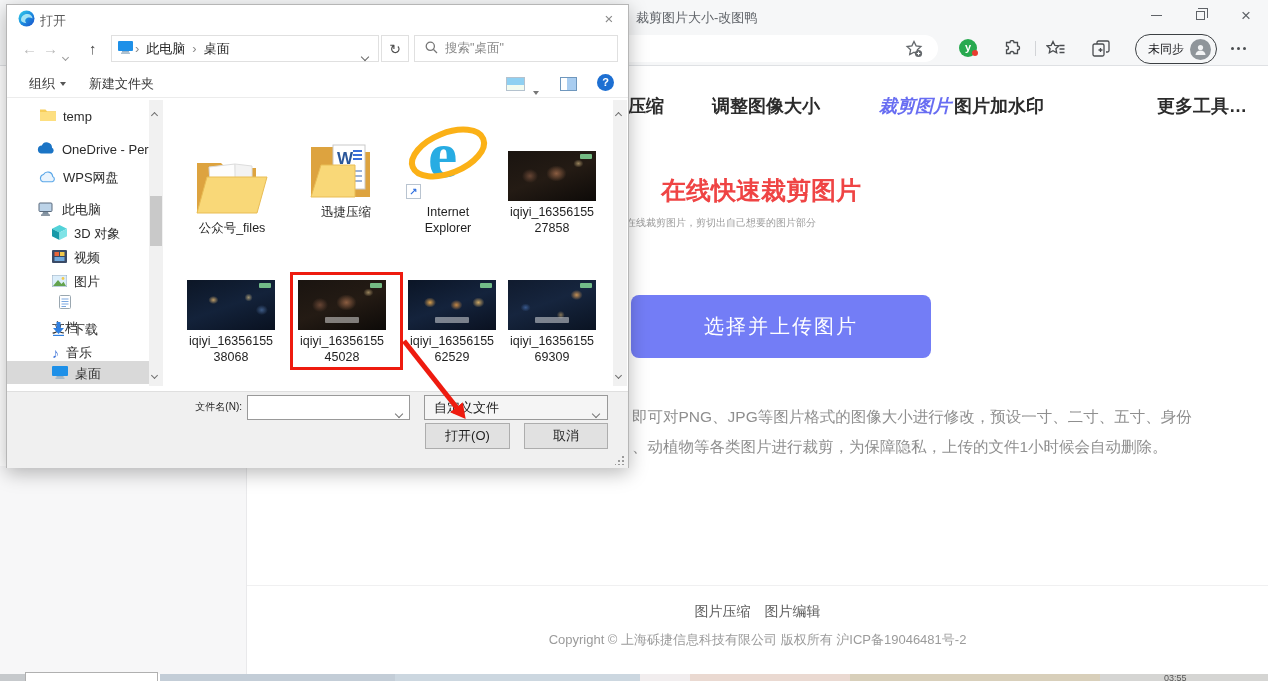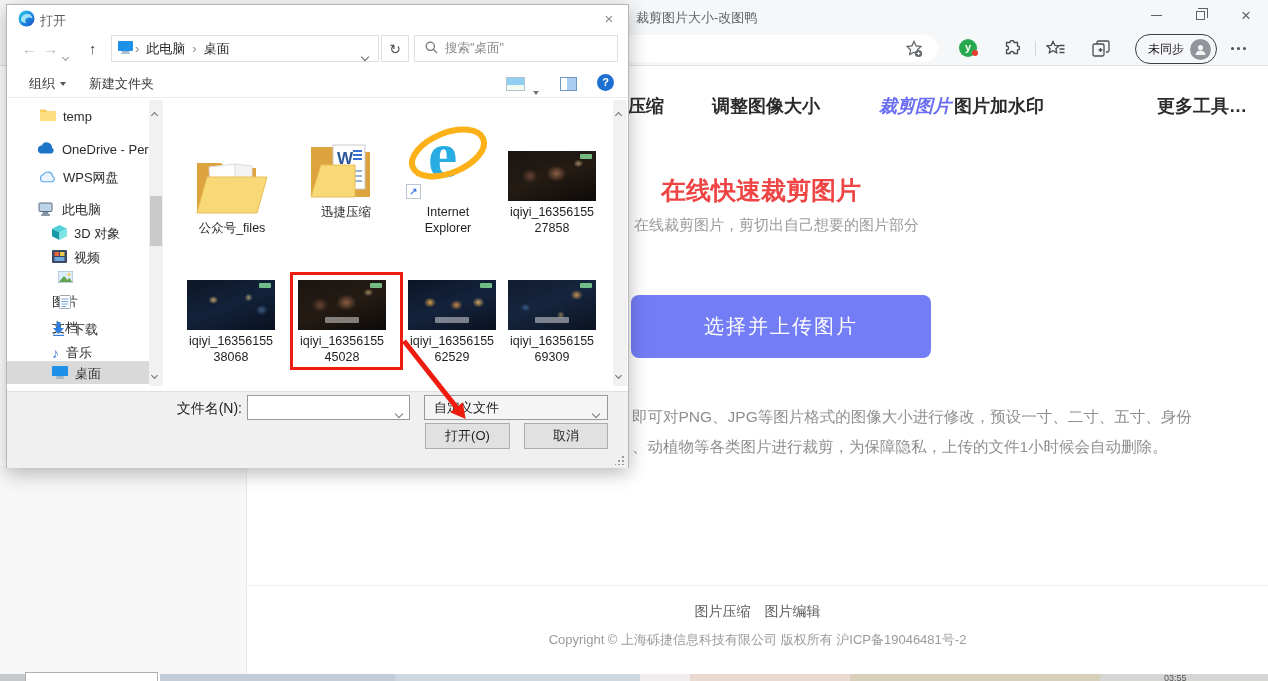--- a/index.html
+++ b/index.html
@@ -23,21 +23,21 @@
   .profile-pill { position:absolute; left:1135px; top:34px; height:30px; padding:0 5px 0 12px; border:1.5px solid #3c4043; border-radius:16px; display:flex; align-items:center; gap:6px; }
   .profile-pill span { font-size:12px; color:#202124; }
   .avatar-circ { width:21px; height:21px; border-radius:50%; background:#8f959a; display:flex; align-items:center; justify-content:center; }
   .more-dots { position:absolute; left:1231px; top:47px; display:flex; gap:3px; }
   .more-dots i { width:3px; height:3px; border-radius:50%; background:#4a4d50; }
 
   
   .page-tab { position:absolute; top:94px; font-size:18px; font-weight:700; color:#2b2b2b; white-space:nowrap; cursor:pointer; }
   .page-tab.active { color:#686df2; }
   .hero-title { position:absolute; left:661px; top:174px; font-size:25px; font-weight:600; color:#ef4444; white-space:nowrap; }
-  .hero-sub { position:absolute; left:626px; top:216px; font-size:15px; color:#9a9a9a; white-space:nowrap;margin-left:8px; }
+  .hero-sub { position:absolute; left:626px; top:216px; font-size:10px; color:#9a9a9a; white-space:nowrap; }
   .upload-btn { position:absolute; left:631px; top:295px; width:300px; height:63px; background:#737df6; border-radius:8px; color:#fff; font-size:20px; letter-spacing:2px; display:flex; align-items:center; justify-content:center; cursor:pointer; }
   .desc-line { position:absolute; font-size:15.5px; color:#8f8f8f; white-space:nowrap; }
   .gray-panel { position:absolute; left:0; top:466px; width:247px; height:210px; background:#f7f7f8; border-right:1px solid #e9e9eb; }
   .footer { position:absolute; left:247px; top:585px; width:1021px; border-top:1px solid #f0f0f1; }
   .footer-links { margin-top:17px; text-align:center; font-size:14px; color:#5c5c5c; }
   .footer-links span { margin:0 7px; cursor:pointer; }
   .copyright { margin-top:10px; text-align:center; font-size:13px; color:#9b9b9b; }
   .strip { position:absolute; left:0; top:674px; width:1268px; height:7px; display:flex; }
   .strip i { display:block; height:7px; }
   .strip-time { position:absolute; left:1164px; top:673px; font-size:9px; color:#555; }
@@ -93,21 +93,21 @@
   .thumb-img.v5 { background:
       radial-gradient(6px 5px at 25% 45%, rgba(250,180,80,.85), transparent),
       radial-gradient(6px 5px at 55% 50%, rgba(240,160,70,.8), transparent),
       radial-gradient(6px 5px at 80% 45%, rgba(250,200,110,.8), transparent),
       linear-gradient(160deg,#0b1526 0%,#14233c 50%,#0a1120 100%); }
   .iqiyi-chip { position:absolute; right:4px; top:3px; width:12px; height:5px; border-radius:1px; background:rgba(130,215,150,.85); }
   .sub-chip { position:absolute; left:50%; bottom:7px; transform:translateX(-50%); width:34px; height:6px; background:rgba(255,255,255,.45); border-radius:1px; }
 
   
   .dlg-bottom { position:absolute; left:0; top:386px; width:100%; height:77px; background:#f0f0f0; border-top:1px solid #dfdfdf; }
-  .fname-label { position:absolute; left:118px; top:8px; width:117px; text-align:right; font-size:14px; color:#1f1f1f; }
+  .fname-label { position:absolute; left:118px; top:8px; width:117px; text-align:right; font-size:10px; color:#1f1f1f; }
   .fname-input { position:absolute; left:240px; top:3px; width:163px; height:25px; background:#fff; border:1px solid #999; font-size:13px; padding:0 18px 0 6px; }
   .combo-chev { position:absolute; top:11px; }
   .ftype-combo { position:absolute; left:417px; top:3px; width:184px; height:25px; background:#f5f5f5; border:1px solid #999; font-size:13px; color:#1f1f1f; line-height:23px; padding-left:9px; }
   .dlg-btn { position:absolute; top:31px; height:26px; background:#e1e1e1; border:1px solid #adadad; font-size:13px; color:#1f1f1f; text-align:center; line-height:24px; }
   .grip { position:absolute; right:3px; bottom:3px; width:10px; height:10px;
       background:radial-gradient(circle 1px at 8px 2px,#9a9a9a 1px,transparent 1.5px),
                  radial-gradient(circle 1px at 8px 6px,#9a9a9a 1px,transparent 1.5px),
                  radial-gradient(circle 1px at 4px 6px,#9a9a9a 1px,transparent 1.5px),
                  radial-gradient(circle 1px at 8px 10px,#9a9a9a 1px,transparent 1.5px),
                  radial-gradient(circle 1px at 4px 10px,#9a9a9a 1px,transparent 1.5px),
@@ -325,21 +325,21 @@
     </div>
     <div class="side-item" style="left:45px;top:242px;">
       <span><svg width="15" height="13" viewBox="0 0 15 13">
             <rect x="0" y="0" width="15" height="13" rx="1" fill="#3a4a66"></rect>
             <rect x="2.5" y="2" width="4.5" height="4" fill="#e8653a"></rect>
             <rect x="8" y="2" width="4.5" height="4" fill="#f2c94c"></rect>
             <rect x="2.5" y="7" width="10" height="4" fill="#6fa8dc"></rect>
           </svg></span>
       <span>视频</span>
     </div>
-    <div class="side-item" style="left:45px;top:266px;flex-direction:column;">
+    <div class="side-item" style="left:45px;top:266px;">
       <span><svg width="15" height="12" viewBox="0 0 15 12">
             <rect x="0" y="0" width="15" height="12" rx="1" fill="#dceefb" stroke="#8aa0b4" stroke-width=".8"></rect>
             <circle cx="11" cy="3.5" r="1.4" fill="#f2c94c"></circle>
             <path d="M1 11 L6 5 l3.5 4 2-2.3 2.5 4.3z" fill="#63a34f"></path>
           </svg></span>
       <span>图片</span>
     </div>
     <div class="side-item" style="left:45px;top:290px;flex-direction:column;">
       <span><svg width="12" height="14" viewBox="0 0 12 14">
             <rect x=".5" y=".5" width="11" height="13" rx="1" fill="#fff" stroke="#9aa7b0"></rect>

